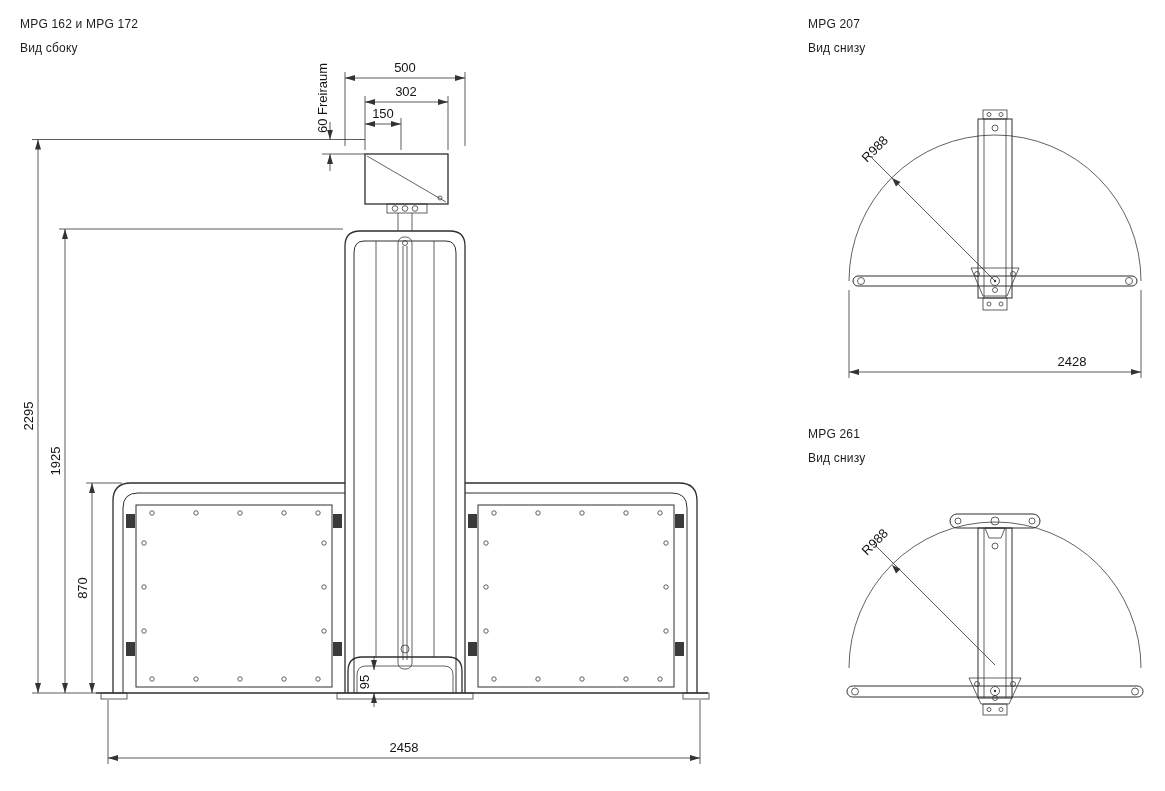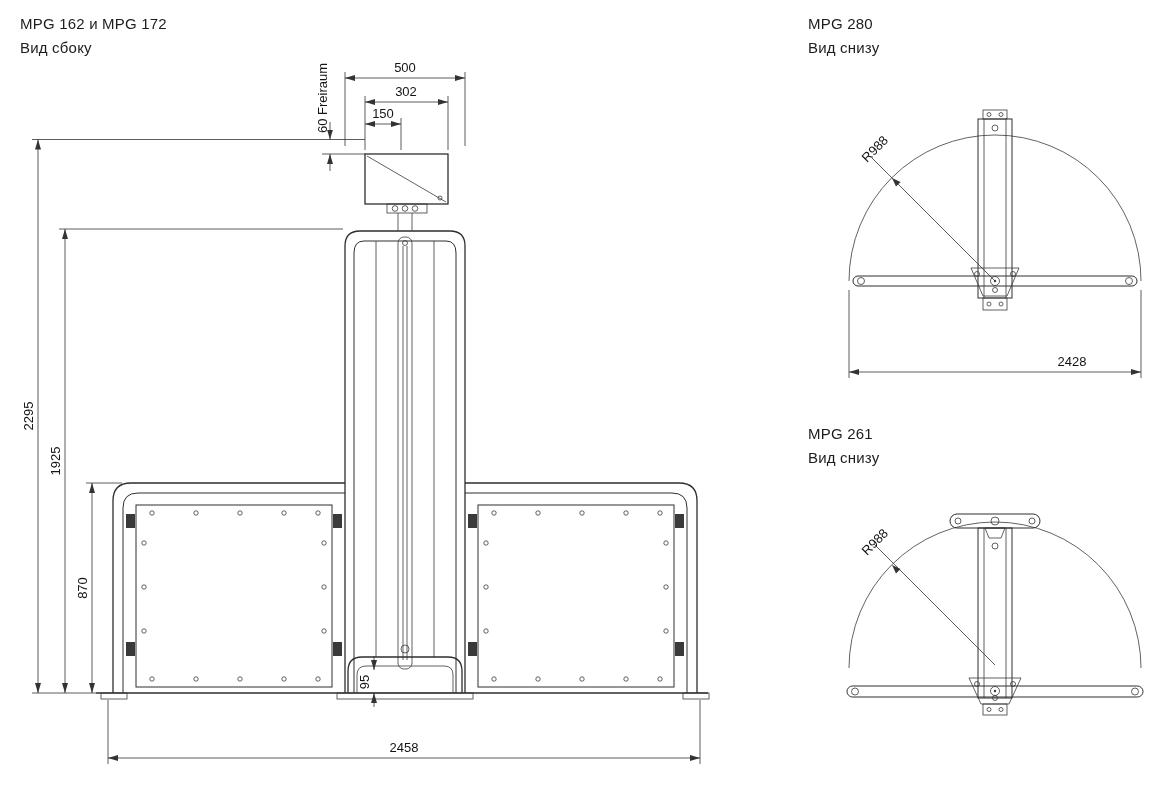--- a/index.html
+++ b/index.html
@@ -1,39 +1,39 @@
 <!DOCTYPE html>
 <html><head>
 <meta charset="utf-8">
 <style>
   html,body{margin:0;padding:0;background:#ffffff;}
   body{width:1165px;height:791px;position:relative;font-family:"Liberation Sans",sans-serif;}
   .canvas{position:absolute;left:0;top:0;width:1165px;height:791px;}
-  .title{position:absolute;color:#1d1d1d;font-size:15px;line-height:24px;letter-spacing:.2px;}
+  .title{position:absolute;color:#1d1d1d;font-size:12px;line-height:24px;letter-spacing:.2px;}
   svg{position:absolute;left:0;top:0;}
   .obj{fill:none;stroke:#2e2e2e;stroke-width:1.3;}
   .obj2{fill:none;stroke:#2e2e2e;stroke-width:1;}
   .thin{fill:none;stroke:#3a3a3a;stroke-width:.8;}
   .dim{fill:none;stroke:#333333;stroke-width:.8;}
   .dark{fill:#3a3a3a;stroke:none;}
   .arrfill{fill:#333333;stroke:none;}
   text{font-family:"Liberation Sans",sans-serif;font-size:13px;fill:#141414;}
 </style>
 </head>
 <body>
 
 <div class="canvas">
 
   <div class="title" style="left:20px;top:12px;">
     <div>MPG 162 и MPG 172</div>
     <div>Вид сбоку</div>
   </div>
 
   <div class="title" style="left:808px;top:12px;">
-    <div>MPG 280</div>
+    <div>MPG 207</div>
     <div>Вид снизу</div>
   </div>
 
   <div class="title" style="left:808px;top:422px;">
     <div>MPG 261</div>
     <div>Вид снизу</div>
   </div>
 
   <svg width="1165" height="791" viewBox="0 0 1165 791">
     <defs>

